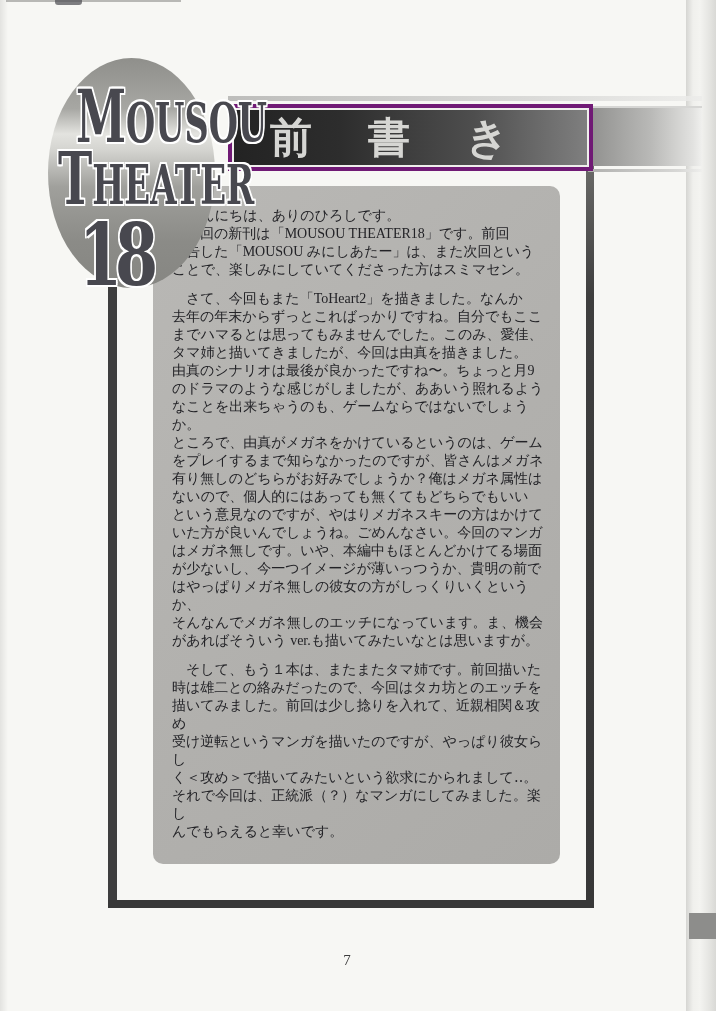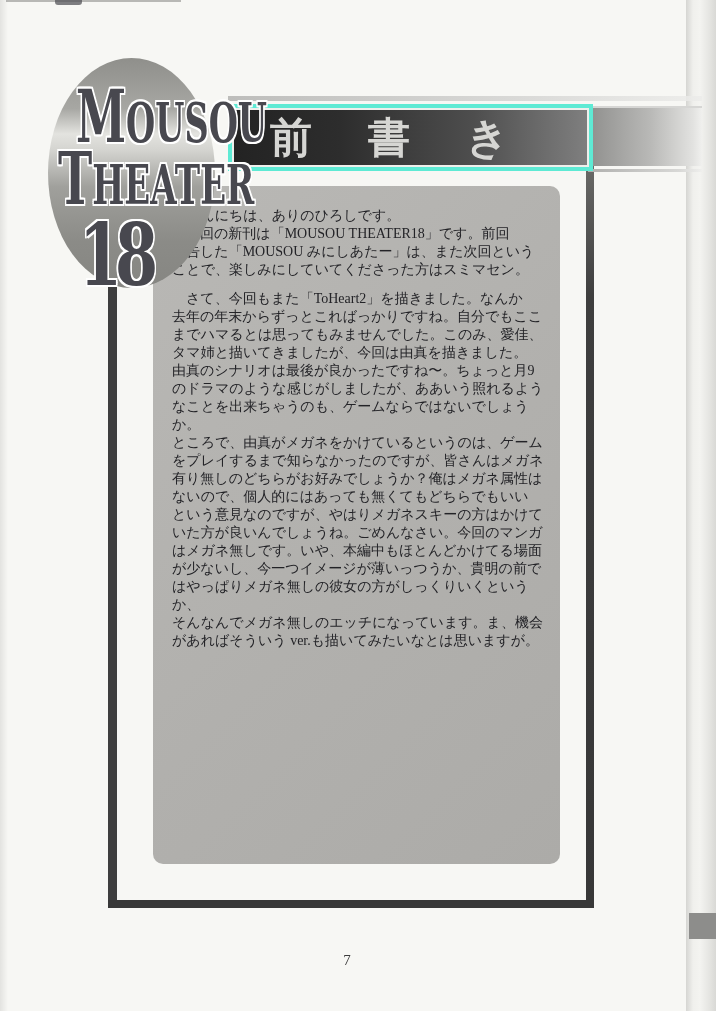--- a/index.html
+++ b/index.html
@@ -49,21 +49,21 @@
     position:absolute; left:588px; top:106px; width:114px; height:60px;
     background:linear-gradient(90deg,#8f8f8d,#b9b9b7 55%,#e2e2e0 92%,#f0f0ee);
     border-top:2px solid #d6d6d4;
   }
   .title-tail-line {
     position:absolute; left:588px; top:169px; width:114px; height:3px;
     background:linear-gradient(90deg,#b0b0ae,#d8d8d6 80%,#efefed);
   }
   .title-frame {
     position:absolute; left:228px; top:104px; width:365px; height:67px;
-    background:#5eead4; padding:4px;
+    background:#701a75; padding:4px;
   }
   .title-inner-wrap { width:100%; height:100%; border:2px solid #efefec; }
   .title-inner {
     width:100%; height:100%;
     background:linear-gradient(90deg,#232323 0%,#2d2d2d 30%,#4e4e4e 68%,#7f7f7f 100%);
     display:flex; align-items:center;
     padding-left:36px;
     font-size:42px; font-weight:bold; letter-spacing:56px;
     color:#d6d6d3; white-space:nowrap; overflow:hidden;
   }
@@ -148,20 +148,27 @@
 をプレイするまで知らなかったのですが、皆さんはメガネ
 有り無しのどちらがお好みでしょうか？俺はメガネ属性は
 ないので、個人的にはあっても無くてもどちらでもいい
 という意見なのですが、やはりメガネスキーの方はかけて
 いた方が良いんでしょうね。ごめんなさい。今回のマンガ
 はメガネ無しです。いや、本編中もほとんどかけてる場面
 が少ないし、今一つイメージが薄いっつうか、貴明の前で
 はやっぱりメガネ無しの彼女の方がしっくりいくというか、
 そんなんでメガネ無しのエッチになっています。ま、機会
 があればそういう ver.も描いてみたいなとは思いますが。</p>
+    <p>　そして、もう１本は、またまたタマ姉です。前回描いた
+時は雄二との絡みだったので、今回はタカ坊とのエッチを
+描いてみました。前回は少し捻りを入れて、近親相関＆攻め
+受け逆転というマンガを描いたのですが、やっぱり彼女らし
+く＜攻め＞で描いてみたいという欲求にかられまして‥。
+それで今回は、正統派（？）なマンガにしてみました。楽し
+んでもらえると幸いです。</p>
   </div>
 
   <div class="title-ridge"></div>
   <div class="title-tail"></div>
   <div class="title-tail-line"></div>
   <div class="title-frame">
     <div class="title-inner-wrap">
       <div class="title-inner">前書き</div>
     </div>
   </div>

